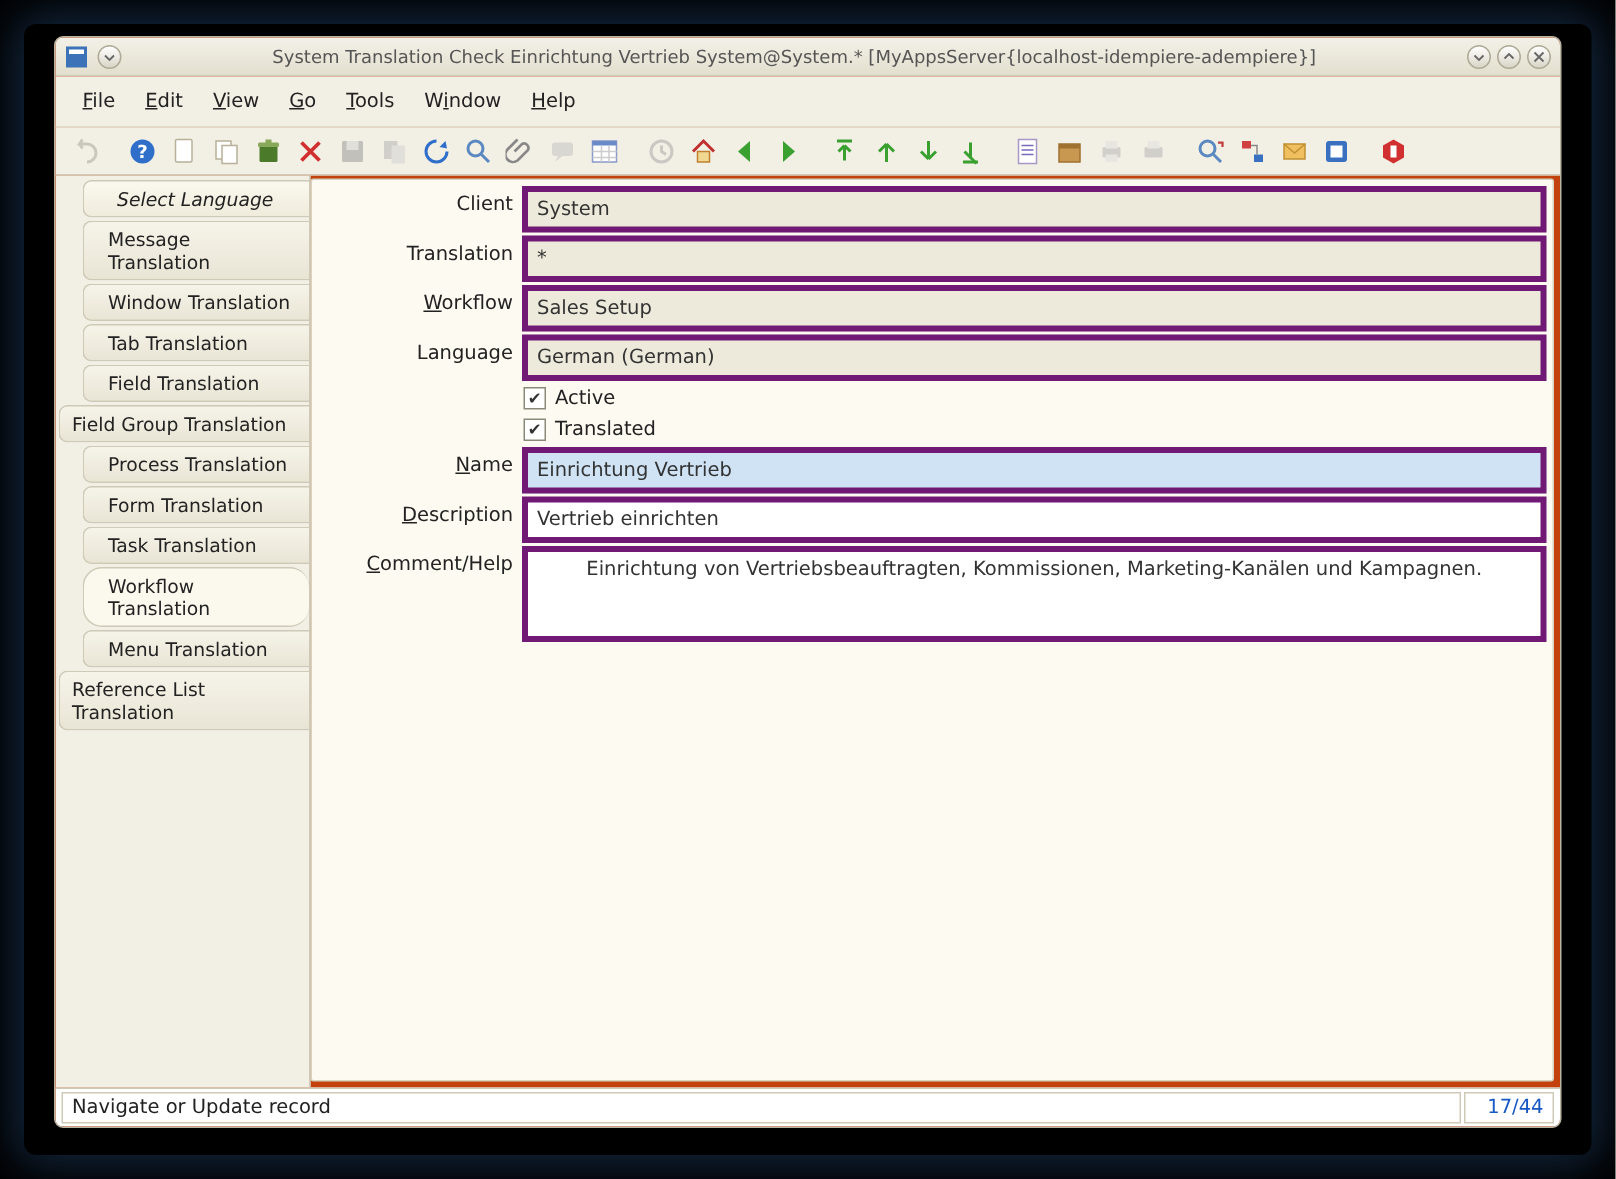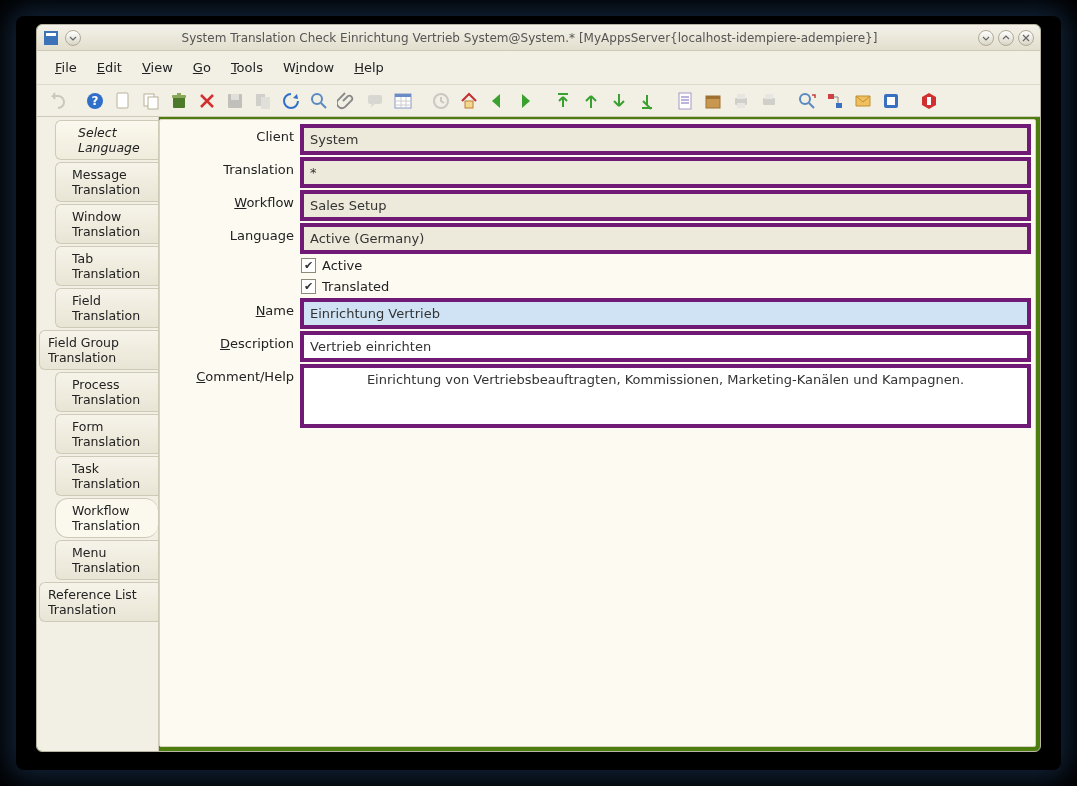--- a/index.html
+++ b/index.html
@@ -17,21 +17,21 @@
   .glow {
     position: absolute;
     left: 16px; top: 16px; right: 16px; bottom: 16px;
     border-radius: 8px;
     box-shadow: 0 0 30px 6px rgba(80,160,255,0.25);
   }
   .window {
     position: absolute;
     left: 36px; top: 24px;
     width: 1005px; height: 728px;
-    background: #4d7c0f;
+    background: #c2410c;
     border: 1px solid #b8b4a4;
     border-radius: 6px;
     display: flex;
     flex-direction: column;
     overflow: hidden;
   }
   
   .titlebar {
     height: 26px;
     background: linear-gradient(#f3f1e8,#e3dfce);
@@ -92,21 +92,21 @@
   .tb.disabled { opacity:0.45; filter:grayscale(0.4); }
   .tb-sep { width:6px; }
 
   
   .main {
     flex:1;
     display:flex;
     overflow:hidden;
   }
   .side {
-    width: 122px;
+    width: 170px;
     background: #f2efe5;
     border-right: 1px solid #cfcab7;
     display:flex; flex-direction:column;
     padding-top:2px;
   }
   .tab {
     background: linear-gradient(#f6f3e9,#e9e5d5);
     border: 1px solid #cfcab7;
     border-right: none;
     border-radius: 6px 0 0 6px;
@@ -477,21 +477,21 @@
         <div class="row">
           <div class="lbl">Translation</div>
           <div class="field">*</div>
         </div>
         <div class="row">
           <div class="lbl"><u>W</u>orkflow</div>
           <div class="field">Sales Setup</div>
         </div>
         <div class="row">
           <div class="lbl">Language</div>
-          <div class="field">Active (Germany)</div>
+          <div class="field">German (German)</div>
         </div>
         <div class="chk-row">
           <span class="chk">✔</span>
           <span>Active</span>
         </div>
         <div class="chk-row">
           <span class="chk">✔</span>
           <span>Translated</span>
         </div>
         <div class="row">
@@ -503,14 +503,18 @@
           <div class="field editable">Vertrieb einrichten</div>
         </div>
         <div class="row">
           <div class="lbl"><u>C</u>omment/Help</div>
           <textarea class="field editable" style="">Einrichtung von Vertriebsbeauftragten, Kommissionen, Marketing-Kanälen und Kampagnen.</textarea>
         </div>
       </div>
     </div>
   </div>
 
+  <div class="statusbar">
+    <div class="status-left">Navigate or Update record</div>
+    <div class="status-right">17/44</div>
+  </div>
 
 </div>
 
 </body></html>

